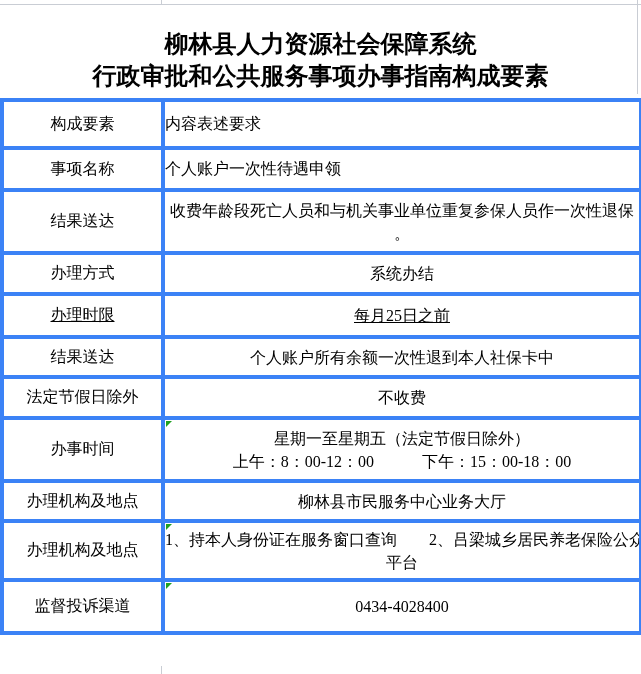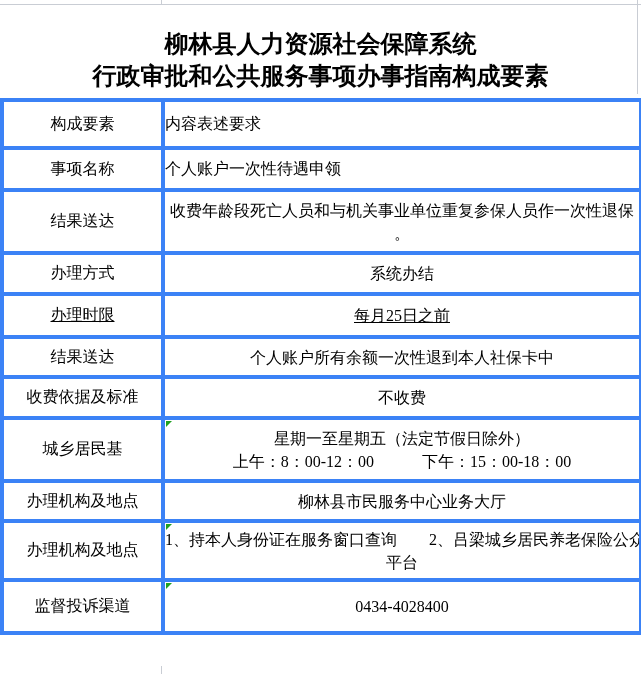--- a/index.html
+++ b/index.html
@@ -120,28 +120,28 @@
     </tr>
 
     <tr class="h37">
       <td class="lab">结果送达</td>
       <td class="val">
         <div class="ln">个人账户所有余额一次性退到本人社保卡中</div>
       </td>
     </tr>
 
     <tr class="h38">
-      <td class="lab">收费依据及标准</td>
+      <td class="lab">法定节假日除外</td>
       <td class="val">
         <div class="ln">不收费</div>
       </td>
     </tr>
 
     <tr class="h60">
-      <td class="lab">城乡居民基</td>
+      <td class="lab">办事时间</td>
       <td class="val">
         <span class="tri"></span>
         <div class="ln">星期一至星期五（法定节假日除外）</div>
         <div class="ln">上午：8：00-12：00　　　下午：15：00-18：00</div>
       </td>
     </tr>
 
     <tr class="h37">
       <td class="lab">办理机构及地点</td>
       <td class="val">

